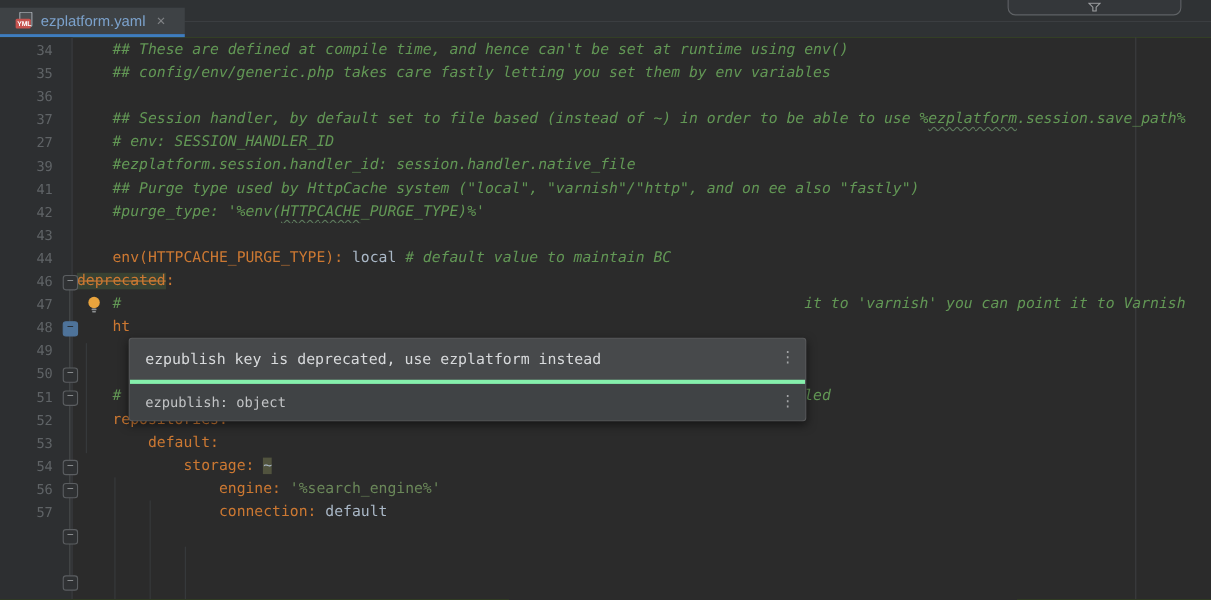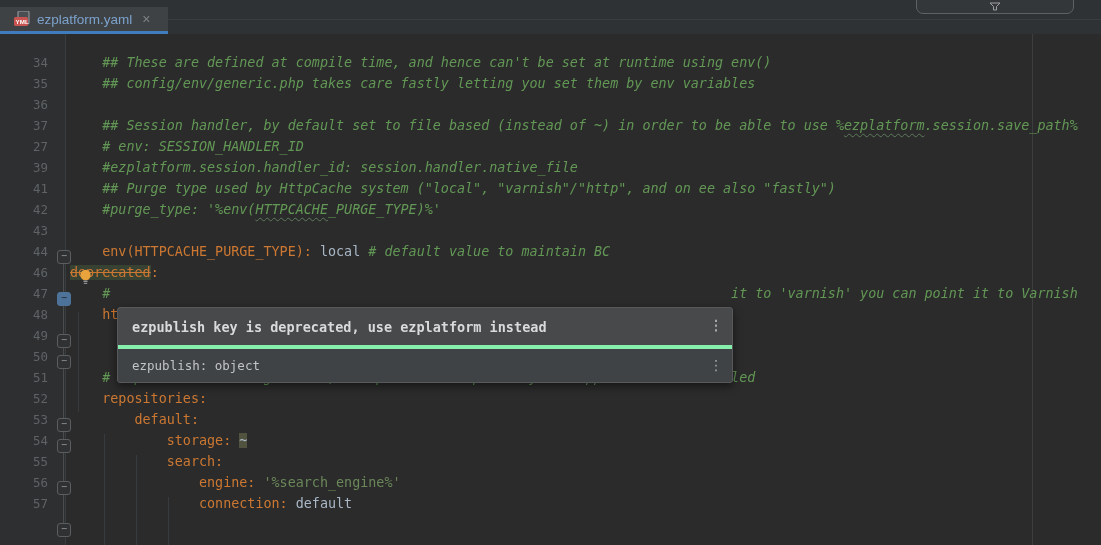--- a/index.html
+++ b/index.html
@@ -20,42 +20,42 @@
   .tab-close{margin-left:10px;color:#7f8285;font-size:14px;line-height:14px;cursor:pointer;}
 
   
   .editor{position:absolute;left:0;top:34px;width:1101px;height:511px;background:#2b2b2b;
       font-family:"DejaVu Sans Mono",monospace;font-size:13.4px;}
   .gutter-bg{position:absolute;left:0;top:0;width:65px;height:511px;background:#2d2f31;
       border-right:1px solid #3a3d3f;}
   .fold-rail{position:absolute;left:63px;top:224px;width:1px;height:271px;background:#4a4d4f;}
   .margin-line{position:absolute;left:1032px;top:0;width:1px;height:511px;background:#3c3e40;}
   .guide{position:absolute;width:1px;background:#383b3d;}
-  #lines{position:absolute;left:0;top:18px;width:1101px;}
+  #lines{position:absolute;left:0;top:1px;width:1101px;}
   .line{position:relative;height:21px;line-height:21px;white-space:pre;padding-left:70px;color:#a9b7c6;}
   .ln{position:absolute;left:0;top:0;width:48px;text-align:right;color:#5f6366;font-size:12.4px;}
   .cmt{color:#629755;font-style:italic;text-align:center;}
   .key{color:#cc7832;}
   .val{color:#a9b7c6;}
   .str{color:#6a8759;}
   .txt{color:#a9b7c6;}
   .wavy{text-decoration:underline;text-decoration-style:wavy;text-decoration-color:#5d7a5d;
         text-underline-offset:3px;text-decoration-thickness:1px;}
   .dep{text-decoration:line-through;background:#384233;}
   .hl{background:#51533e;}
 
   .fold{position:absolute;left:57px;width:12px;height:12px;border:1px solid #5b5e61;border-radius:3px;
         background:#2f3133;color:#909395;font-size:10px;line-height:10px;text-align:center;cursor:pointer;}
   .fold.active{background:#4e739a;border-color:#4e739a;color:#25282a;}
   .bulb{position:absolute;left:78px;top:235px;width:15px;height:16px;cursor:pointer;}
 
   
   .popup{position:absolute;left:117px;top:273px;width:614px;background:#47494b;
       border:1px solid #58595b;border-radius:3px;box-shadow:0 3px 9px rgba(0,0,0,.5);z-index:10;}
-  .popup-top{position:relative;padding:11px 51px 10px 14px;font-weight:bold;}
+  .popup-top{position:relative;padding:11px 51px 10px 14px;}
   .popup-title{color:#d8dadc;font-size:13.5px;}
   .popup-actions{margin-top:9px;font-size:13.5px;display:flex;align-items:center;white-space:nowrap;}
   .popup-link{color:#5394ec;cursor:pointer;}
   .popup-sc{color:#85878a;margin-left:12px;}
   .popup-more{margin-left:26px;}
   .popup-doc{position:relative;border-top:4px solid #86efac;background:#404345;height:33px;
       display:flex;align-items:center;padding:0 34px 0 14px;color:#c2c4c6;
       font-family:"DejaVu Sans Mono",monospace;font-size:12.5px;border-radius:0 0 3px 3px;}
   .dots{position:absolute;right:9px;color:#a4a6a8;font-size:14px;line-height:14px;cursor:pointer;}
   .popup-top .dots{top:10px;}
@@ -110,21 +110,20 @@
         <div class="line"><span class="ln">44</span><span class="txt">    </span><span class="key">env(HTTPCACHE_PURGE_TYPE):</span><span class="txt"> </span><span class="val">local</span><span class="txt"> </span><span class="cmt"># default value to maintain BC</span></div>
         <div class="line"><span class="ln">46</span><span class="key dep">deprecated</span><span class="key">:</span></div>
         <div class="line"><span class="ln">47</span><span class="cmt">    #</span><span class="txt">                                                                             </span><span class="cmt">it to 'varnish' you can point it to Varnish</span></div>
         <div class="line"><span class="ln">48</span><span class="key">    ht</span></div>
         <div class="line"><span class="ln">49</span></div>
         <div class="line"><span class="ln">50</span></div>
         <div class="line"><span class="ln">51</span><span class="cmt">    # Repositories configuration, setup default repository to support solr if enabled</span></div>
         <div class="line"><span class="ln">52</span><span class="txt">    </span><span class="key">repositories:</span></div>
         <div class="line"><span class="ln">53</span><span class="txt">        </span><span class="key">default:</span></div>
         <div class="line"><span class="ln">54</span><span class="txt">            </span><span class="key">storage:</span><span class="txt"> </span><span class="val hl">~</span></div>
-        <div class="line"><span class="ln">55</span><span class="txt">            </span><span class="key">search:</span></div>
         <div class="line"><span class="ln">56</span><span class="txt">                </span><span class="key">engine:</span><span class="txt"> </span><span class="str">'%search_engine%'</span></div>
         <div class="line"><span class="ln">57</span><span class="txt">                </span><span class="key">connection:</span><span class="txt"> </span><span class="val">default</span></div>
       </div>
 
     <div id="folds">
         <div class="fold" style="top: 215.5px;">−</div>
         <div class="fold active" style="top: 257.5px;">−</div>
         <div class="fold" style="top: 299.5px;">−</div>
         <div class="fold" style="top: 320.5px;">−</div>
         <div class="fold" style="top: 383.5px;">−</div>

